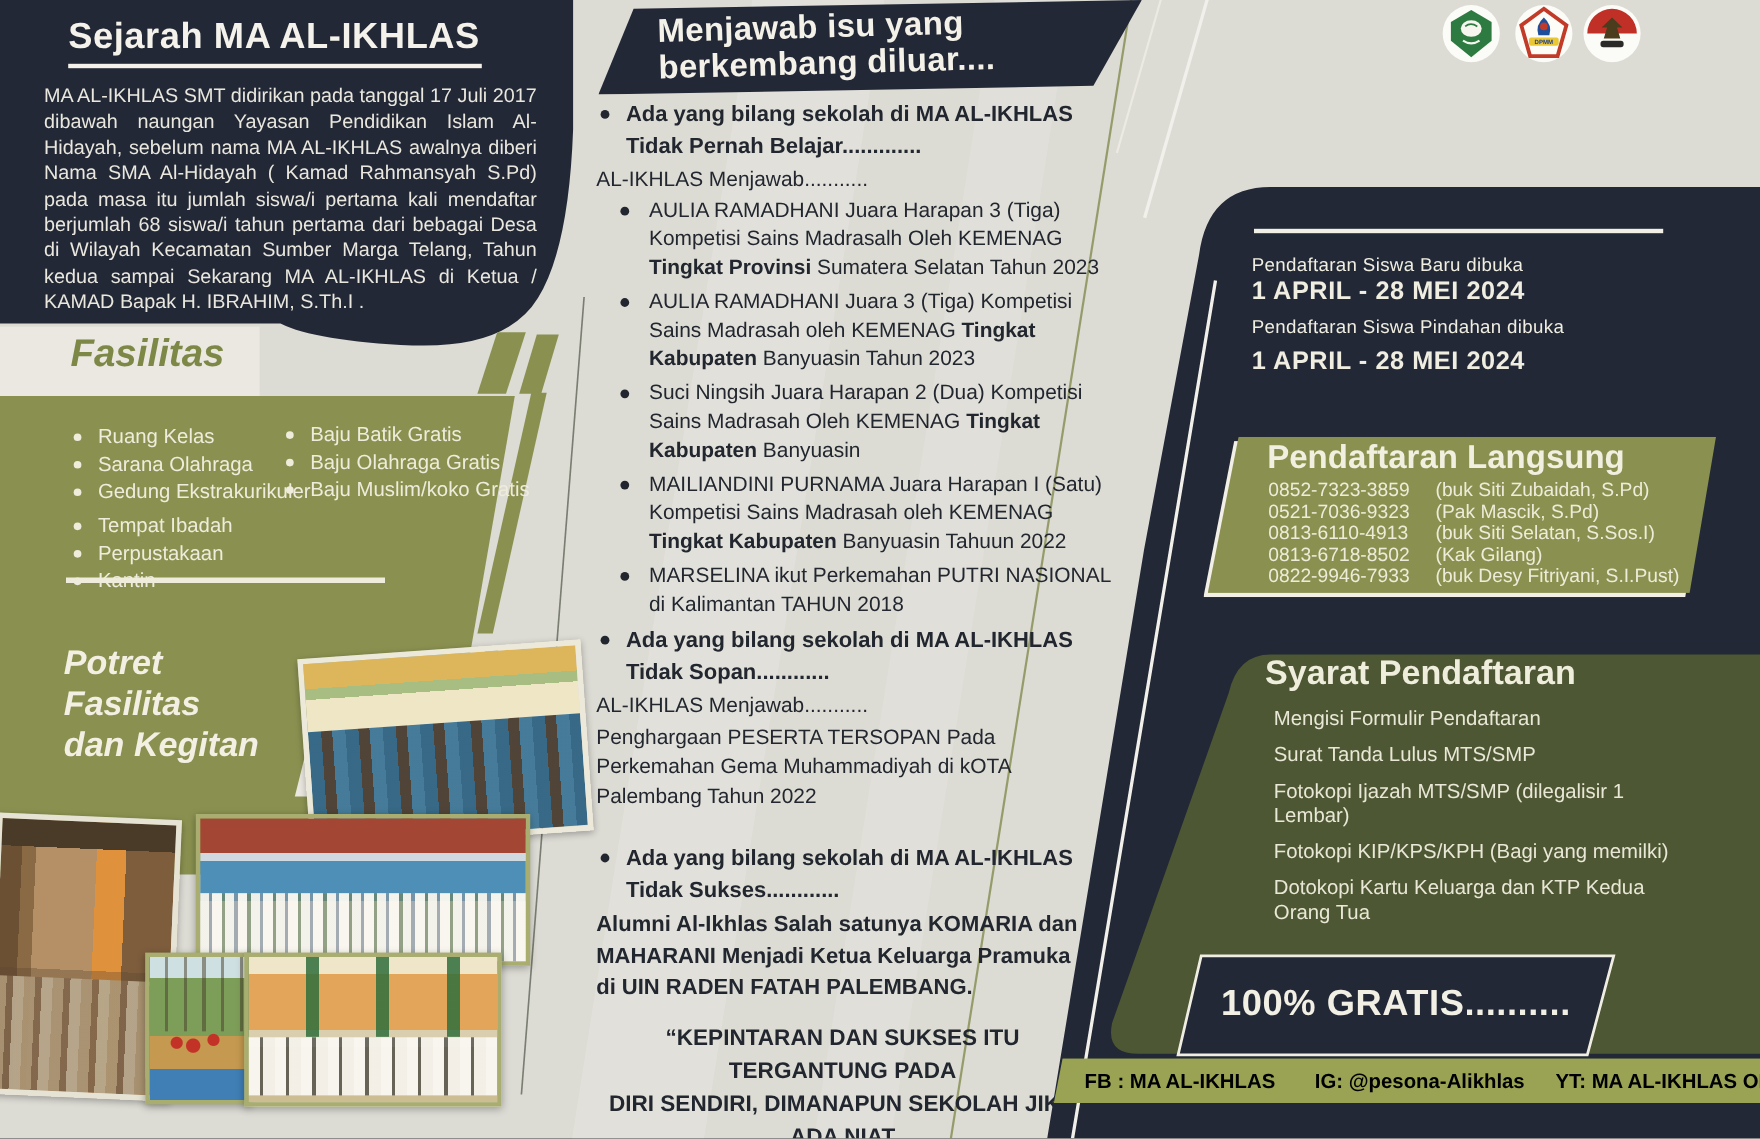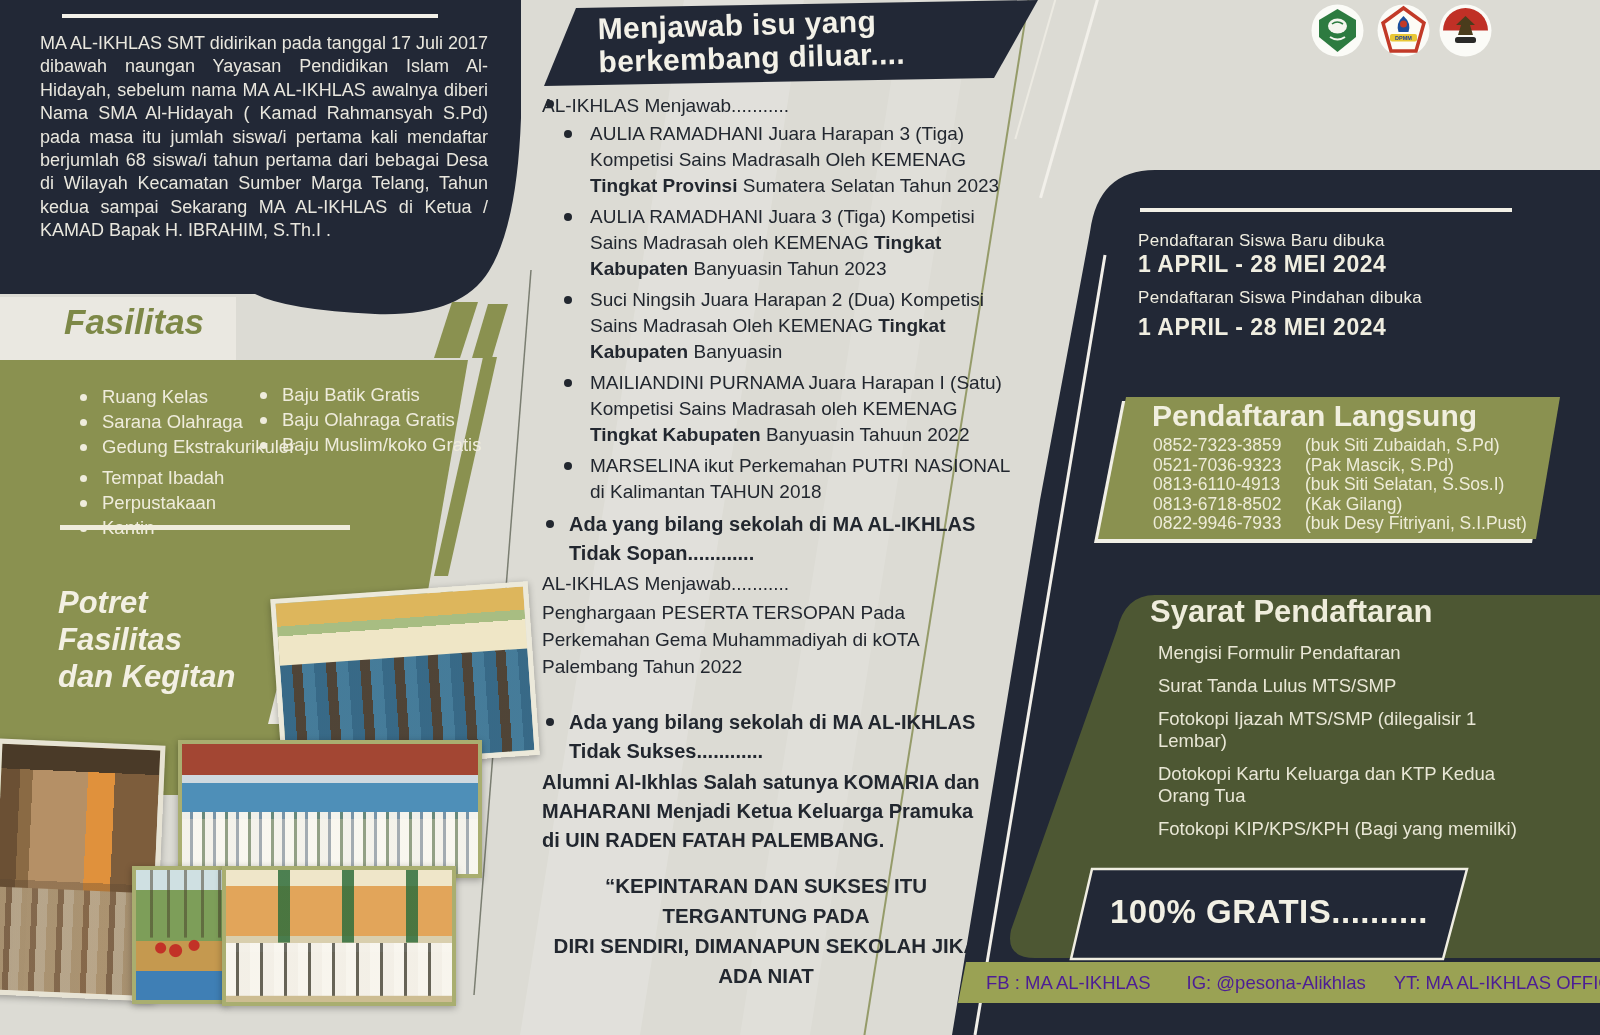--- a/index.html
+++ b/index.html
@@ -14,21 +14,21 @@
   .history{left:40px;top:14px;width:470px;z-index:4;}
   .history h1{margin:0 0 6px 22px;font-size:33px;font-weight:bold;color:#f4f2ea;letter-spacing:.5px;}
   .history .rule{margin-left:22px;width:376px;height:4px;background:#f4f2ea;}
   .history p{margin:14px 0 0 0;width:448px;font-size:18px;line-height:23.4px;color:#e9e7de;text-align:justify;}
   .fas-band{left:0;top:297px;width:236px;height:64px;background:#eae8e1;z-index:2;}
   .fas-title{left:64px;top:302px;font-size:35px;font-weight:bold;font-style:italic;color:#7d8847;z-index:5;}
   .fac-col{z-index:5;list-style:none;margin:0;padding:0;font-size:18.5px;color:#efecdc;}
   .fac-col li{position:relative;padding-left:24px;margin-bottom:3px;}
   .fac-col li::before{content:"";position:absolute;left:2px;top:8px;width:7px;height:7px;border-radius:50%;background:#efecdc;}
   .fac-col li.gap{margin-top:9px;}
-  #fac1{left:78px;top:386px;}
+  #fac1{left:65px;top:386px;}
   #fac2{left:258px;top:384px;}
   .fac-underline{left:60px;top:525px;width:290px;height:5px;background:#efecdc;z-index:5;}
   .potret-title{left:58px;top:584px;z-index:5;font-size:31px;line-height:37px;font-weight:bold;font-style:italic;color:#f3f0e3;}
   .white-slash{left:282px;top:612px;width:26px;height:112px;background:#e9e7df;transform:skewX(-14deg);z-index:4;}
   
   .photo{z-index:6;box-shadow:0 2px 7px rgba(0,0,0,.3);}
   #photo1{left:276px;top:590px;width:248px;height:164px;transform:rotate(-4deg);border:5px solid #ece9da;
     background:
       repeating-linear-gradient(90deg, rgba(43,96,130,.92) 0 12px, rgba(62,48,36,.88) 12px 22px, rgba(58,116,150,.92) 22px 34px) 0 100%/100% 62% no-repeat,
       linear-gradient(180deg,#ddb65c 0 14%,#a8bd82 14% 20%,#efe6c6 20% 38%,#cdd6c0 38% 100%);}
@@ -99,21 +99,21 @@
   .req-title{left:1150px;top:594px;font-size:31px;font-weight:bold;color:#efeddc;z-index:5;}
   .req-list{left:1158px;top:642px;width:392px;z-index:5;list-style:none;margin:0;padding:0;
     font-size:18.5px;line-height:22px;color:#e9e7d6;}
   .req-list li{margin-bottom:11px;}
   #gratis-box{left:1068px;top:866px;width:402px;height:96px;z-index:6;}
   .gratis-text{left:1068px;top:866px;width:402px;height:92px;display:flex;align-items:center;justify-content:center;
     font-size:33px;font-weight:bold;color:#f2f0e4;letter-spacing:.5px;z-index:7;}
   .footer-bar{left:950px;top:962px;width:650px;height:41px;background:#9aa254;
     clip-path:polygon(16px 0,650px 0,650px 41px,8px 41px);z-index:7;
     display:flex;align-items:center;padding-left:0;box-sizing:border-box;}
-  .footer-bar span{font-size:18.5px;font-weight:normal;color:#4c1d95;white-space:nowrap;}
+  .footer-bar span{font-size:18.5px;font-weight:bold;color:#000000;white-space:nowrap;}
   .footer-bar .f1{margin-left:36px;} .footer-bar .f2{margin-left:36px;} .footer-bar .f3{margin-left:28px;}
 </style>
 </head>
 <body>
 
 <div id="poster">
 
   <svg class="abs" style="left:0;top:0;z-index:3;" width="540" height="430" viewBox="0 0 540 430">
     <path d="M0,0 H521 V118 Q517,226 489,271 Q461,317 375,314 Q287,310 255,294 L0,294 Z" fill="#222836"></path>
   </svg>
@@ -121,20 +121,21 @@
   <svg class="abs" style="left:0;top:250px;z-index:3;" width="560" height="760" viewBox="0 0 560 760">
     <polygon points="0,110 468,110 425,358 282,545 0,545" fill="#8a9150"></polygon>
     <polygon points="452,52 478,52 460,108 434,108" fill="#8a9150"></polygon>
     <polygon points="488,54 508,54 492,108 472,108" fill="#8a9150"></polygon>
     <polygon points="483,107 497,107 448,326 434,326" fill="#8a9150"></polygon>
     <polygon points="441,340 453,340 412,685 400,685" fill="#8a9150"></polygon>
     <line x1="531" y1="20" x2="474" y2="745" stroke="#3a4030" stroke-width="1.5" opacity="0.6"></line>
   </svg>
 
   <div class="abs history">
+    <h1>Sejarah MA AL-IKHLAS</h1>
     <div class="rule"></div>
     <p>MA AL-IKHLAS SMT didirikan pada tanggal 17 Juli  2017 dibawah naungan Yayasan Pendidikan Islam Al-Hidayah, sebelum nama MA AL-IKHLAS awalnya diberi Nama SMA Al-Hidayah ( Kamad Rahmansyah S.Pd) pada masa itu jumlah siswa/i pertama kali mendaftar berjumlah 68 siswa/i tahun pertama dari bebagai Desa di Wilayah Kecamatan Sumber Marga Telang, Tahun kedua sampai Sekarang MA AL-IKHLAS di Ketua / KAMAD Bapak H. IBRAHIM, S.Th.I .</p>
   </div>
 
   <div class="abs fas-band"></div>
   <div class="abs fas-title">Fasilitas</div>
 
   <ul class="abs fac-col" id="fac1">
     <li><span>Ruang Kelas</span></li>
     <li><span>Sarana Olahraga</span></li>
@@ -169,21 +170,21 @@
 
   <div class="abs mid-band">
     <div class="mid-band-text">
       <div>Menjawab isu yang</div>
       <div>berkembang diluar....</div>
     </div>
   </div>
 
 
   <div class="abs mid-content">
-    <div class="claim"><span class="blt"></span></div>
+    <div class="claim"><span class="blt"></span><span>Ada yang bilang sekolah di MA AL-IKHLAS Tidak Pernah Belajar.............</span></div>
     <div class="plain">AL-IKHLAS Menjawab...........</div>
     <ul class="ach">
       <li><span>AULIA RAMADHANI Juara Harapan 3 (Tiga) Kompetisi Sains Madrasalh Oleh KEMENAG </span><b>Tingkat Provinsi</b><span> Sumatera Selatan Tahun 2023</span></li>
       <li><span>AULIA RAMADHANI Juara 3 (Tiga)  Kompetisi Sains Madrasah oleh KEMENAG </span><b>Tingkat Kabupaten</b><span> Banyuasin Tahun 2023</span></li>
       <li><span>Suci Ningsih Juara Harapan 2 (Dua) Kompetisi Sains Madrasah Oleh KEMENAG </span><b>Tingkat Kabupaten</b><span> Banyuasin</span></li>
       <li><span>MAILIANDINI PURNAMA Juara Harapan I (Satu) Kompetisi Sains Madrasah oleh KEMENAG </span><b>Tingkat Kabupaten</b><span> Banyuasin Tahuun 2022</span></li>
       <li><span>MARSELINA ikut Perkemahan PUTRI NASIONAL di Kalimantan TAHUN 2018</span><b></b><span></span></li>
     </ul>
     <div class="claim"><span class="blt"></span><span>Ada yang bilang sekolah di MA AL-IKHLAS Tidak Sopan............</span></div>
     <div class="plain">AL-IKHLAS Menjawab...........</div>
@@ -244,22 +245,22 @@
     <li><span class="ph">0813-6110-4913</span><span>(buk Siti Selatan, S.Sos.I)</span></li>
     <li><span class="ph">0813-6718-8502</span><span>(Kak Gilang)</span></li>
     <li><span class="ph">0822-9946-7933</span><span>(buk Desy Fitriyani, S.I.Pust)</span></li>
   </ul>
 
   <div class="abs req-title">Syarat Pendaftaran</div>
   <ul class="abs req-list">
     <li>Mengisi Formulir Pendaftaran</li>
     <li>Surat Tanda Lulus MTS/SMP</li>
     <li>Fotokopi Ijazah MTS/SMP (dilegalisir 1 Lembar)</li>
+    <li>Fotokopi KIP/KPS/KPH (Bagi yang memilki)</li>
     <li>Dotokopi Kartu Keluarga dan KTP Kedua Orang Tua</li>
-    <li>Fotokopi KIP/KPS/KPH (Bagi yang memilki)</li>
   </ul>
 
   <svg class="abs" id="gratis-box" viewBox="0 0 402 96">
     <polygon points="24,3 399,3 375,93 3,93" fill="#222836" stroke="#f0eee2" stroke-width="2.5"></polygon>
   </svg>
   <div class="abs gratis-text">100% GRATIS..........</div>
 
   <div class="abs footer-bar">
     <span class="f1">FB : MA AL-IKHLAS</span>
     <span class="f2">IG: @pesona-Alikhlas</span>

